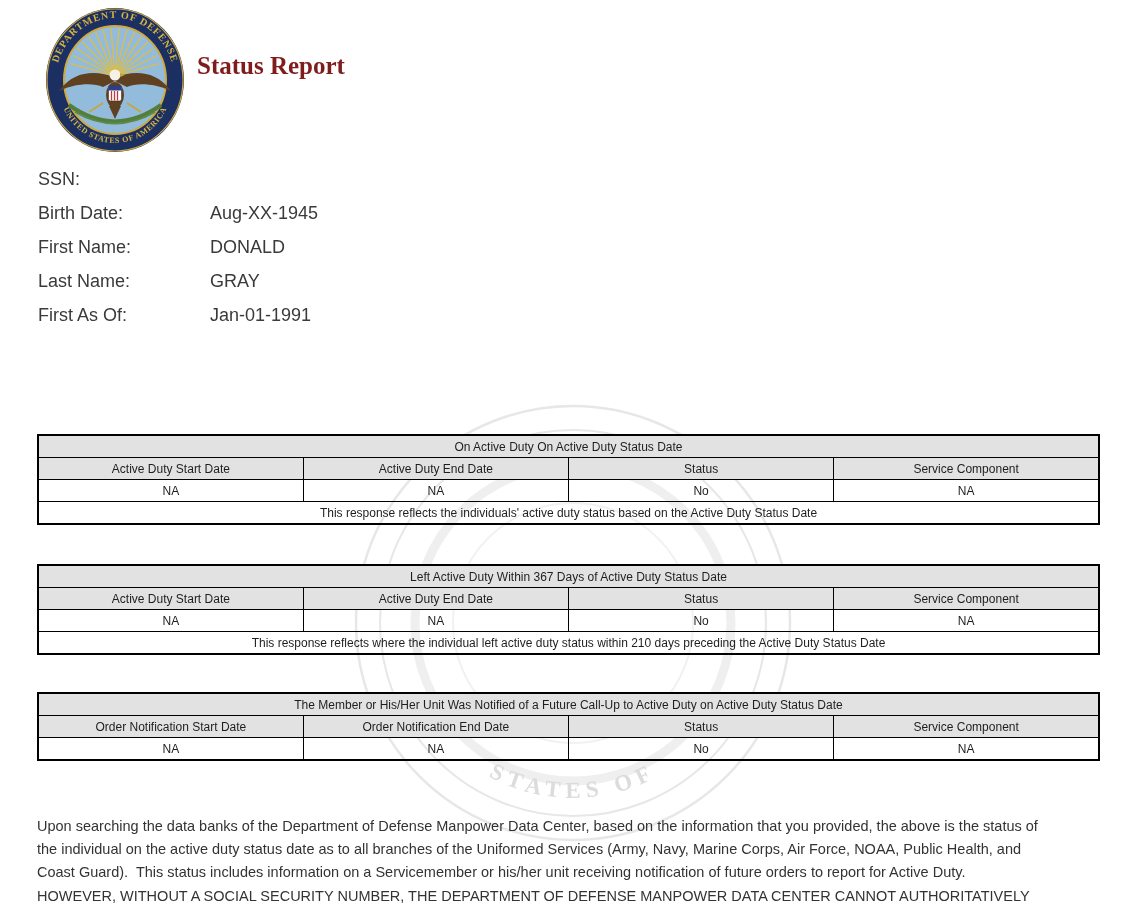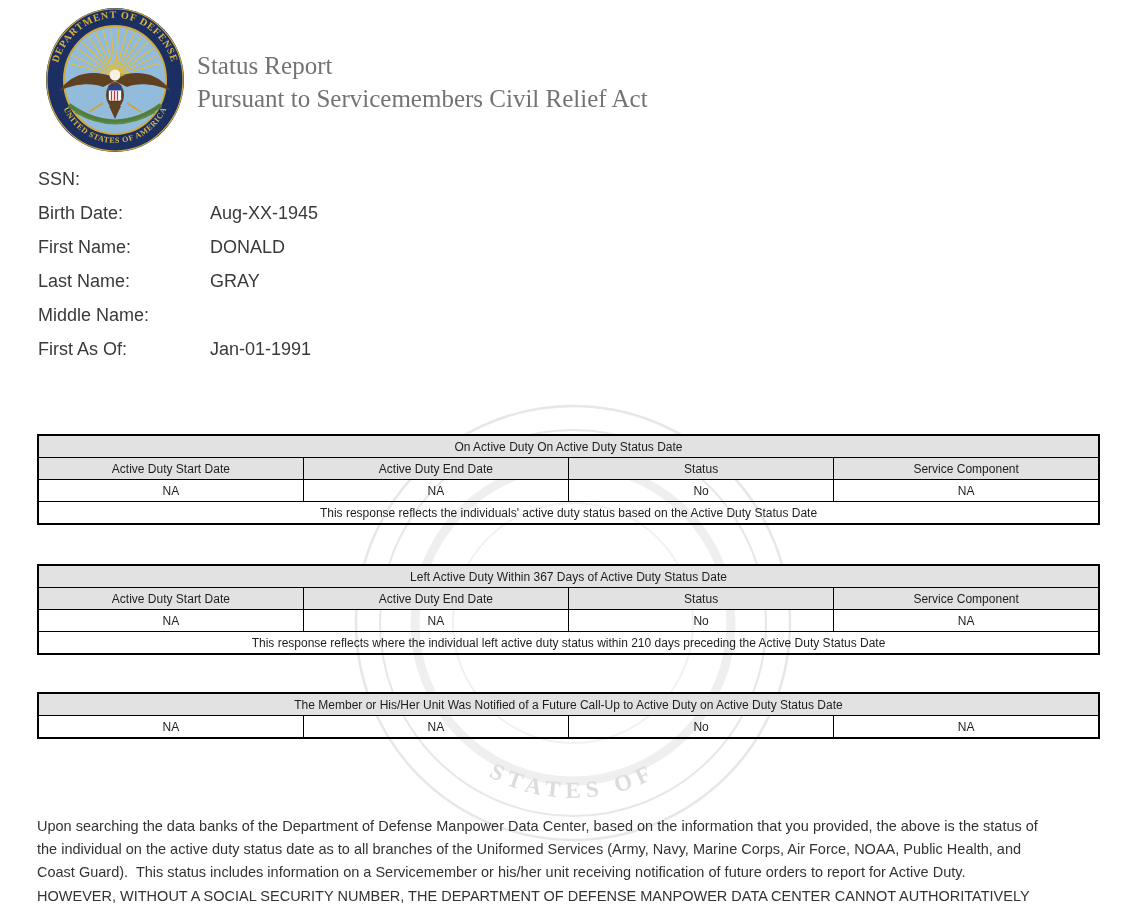--- a/index.html
+++ b/index.html
@@ -3,22 +3,22 @@
 <meta charset="utf-8">
 <style>
   html,body{margin:0;padding:0}
   body{
     width:1136px;height:913px;position:relative;overflow:hidden;
     background:#ffffff;font-family:"Liberation Sans",sans-serif;
   }
   
   .seal{position:absolute;left:45px;top:7px;width:140px;height:146px}
   .titles{position:absolute;left:197px;top:49px;
-    font-family:"Liberation Serif",serif;font-weight:normal;font-size:25px;
-    line-height:33px;color:#737373;white-space:nowrap}
+    font-family:"Liberation Serif",serif;font-weight:bold;font-size:25px;
+    line-height:33px;color:#7f1d1d;white-space:nowrap}
   
   .info{position:absolute;left:38px;top:162px;font-size:18px;color:#3a3a3a}
   .irow{height:34px;line-height:34px;white-space:nowrap}
   .ilabel{display:inline-block;width:172px}
   .ivalue{display:inline-block}
   
   .wm{position:absolute;left:353px;top:403px;width:440px;height:440px;z-index:0;pointer-events:none}
   
   table.rpt{position:absolute;left:37px;width:1063px;z-index:1;
     border-collapse:collapse;border:2px solid #000;table-layout:fixed;
@@ -82,34 +82,31 @@
     <line x1="72.5" y1="84" x2="72.5" y2="93.5" stroke="#bf3a3a" stroke-width="1.3"></line>
   </g>
   <g fill="none">
     <path d="M24,98 Q70,131 116,98" stroke="#527f3e" stroke-width="4"></path>
     <path d="M30,105 Q70,128 110,105" stroke="#5d8a46" stroke-width="2"></path>
   </g>
 </svg>
 
 <div class="titles">
   <div>Status Report</div>
-  <div>Pursuant to Servicemembers Civil Relief Act</div>
 </div>
 
 <div class="info">
   <div class="irow">
     <span class="ilabel">SSN:</span><span class="ivalue"></span></div>
   <div class="irow">
     <span class="ilabel">Birth Date:</span><span class="ivalue">Aug-XX-1945</span></div>
   <div class="irow">
     <span class="ilabel">First Name:</span><span class="ivalue">DONALD</span></div>
   <div class="irow">
     <span class="ilabel">Last Name:</span><span class="ivalue">GRAY</span></div>
-  <div class="irow">
-    <span class="ilabel">Middle Name:</span><span class="ivalue"></span></div>
   <div class="irow">
     <span class="ilabel">First As Of:</span><span class="ivalue">Jan-01-1991</span></div>
 </div>
 
 <svg class="wm" viewBox="0 0 440 440" aria-hidden="true">
   <circle cx="220" cy="220" r="217" fill="none" stroke="#e7e7e7" stroke-width="2.5"></circle>
   <circle cx="220" cy="220" r="193" fill="none" stroke="#e7e7e7" stroke-width="2"></circle>
   <circle cx="220" cy="220" r="158" fill="none" stroke="#efefef" stroke-width="9"></circle>
   <circle cx="220" cy="220" r="120" fill="none" stroke="#f1f1f1" stroke-width="2"></circle>
   <path id="wmBotArc" d="M 96.3,343.7 A 175,175 0 0 0 343.7,343.7" fill="none"></path>
@@ -180,20 +177,26 @@
   <colgroup>
       <col style="width:25%">
       <col style="width:25%">
       <col style="width:25%">
       <col style="width:25%">
     </colgroup>
   <tbody>
       <tr class="trow">
         <td colspan="4">The Member or His/Her Unit Was Notified of a Future Call-Up to Active Duty on Active Duty Status Date</td>
       </tr>
+  <tr class="hrow">
+    <td>Order Notification Start Date</td>
+    <td>Order Notification End Date</td>
+    <td>Status</td>
+    <td>Service Component</td>
+  </tr>
   <tr class="vrow">
     <td>NA</td>
     <td>NA</td>
     <td>No</td>
     <td>NA</td>
   </tr>
 </tbody>
   </table>
 
 <div class="para">

